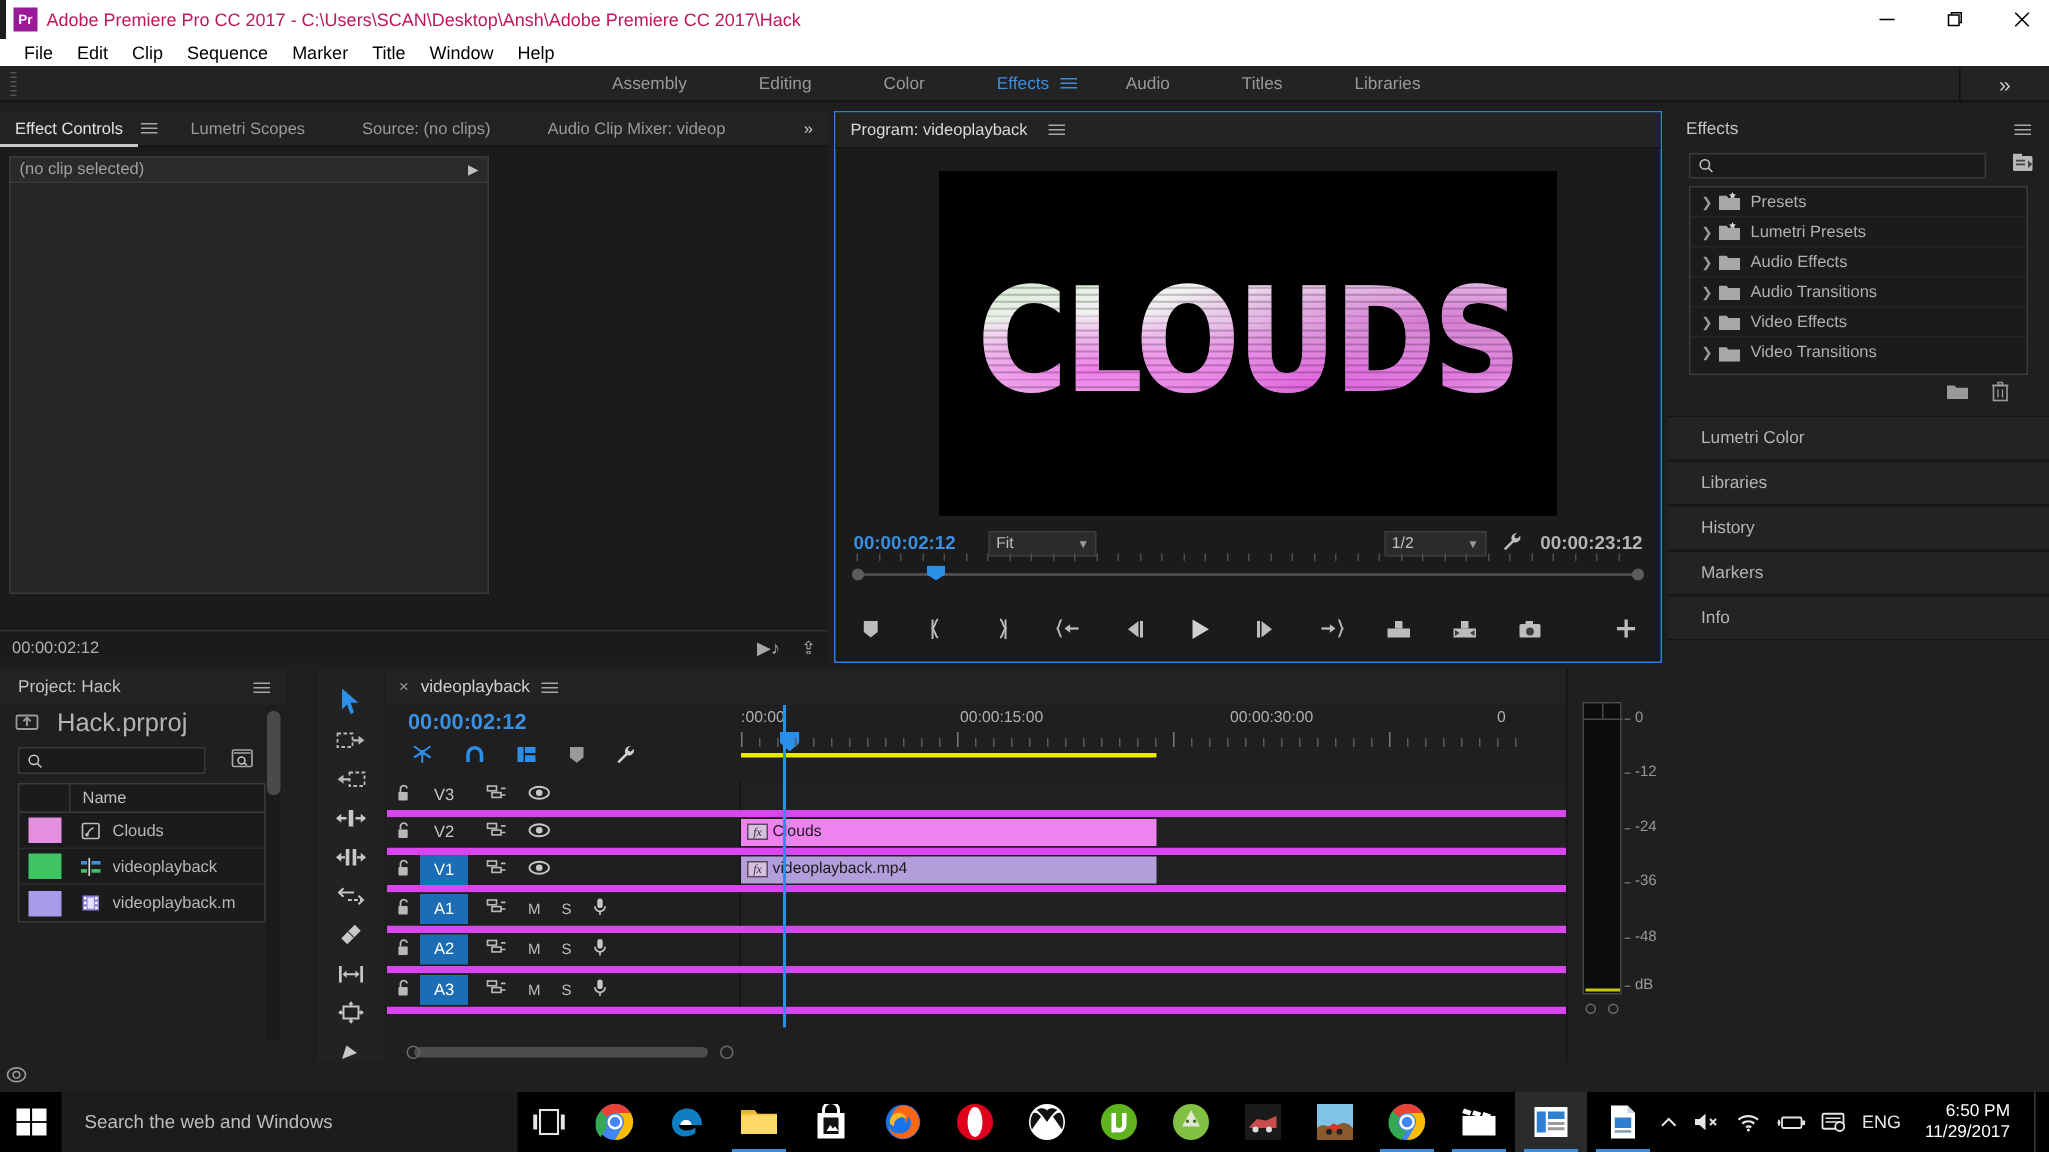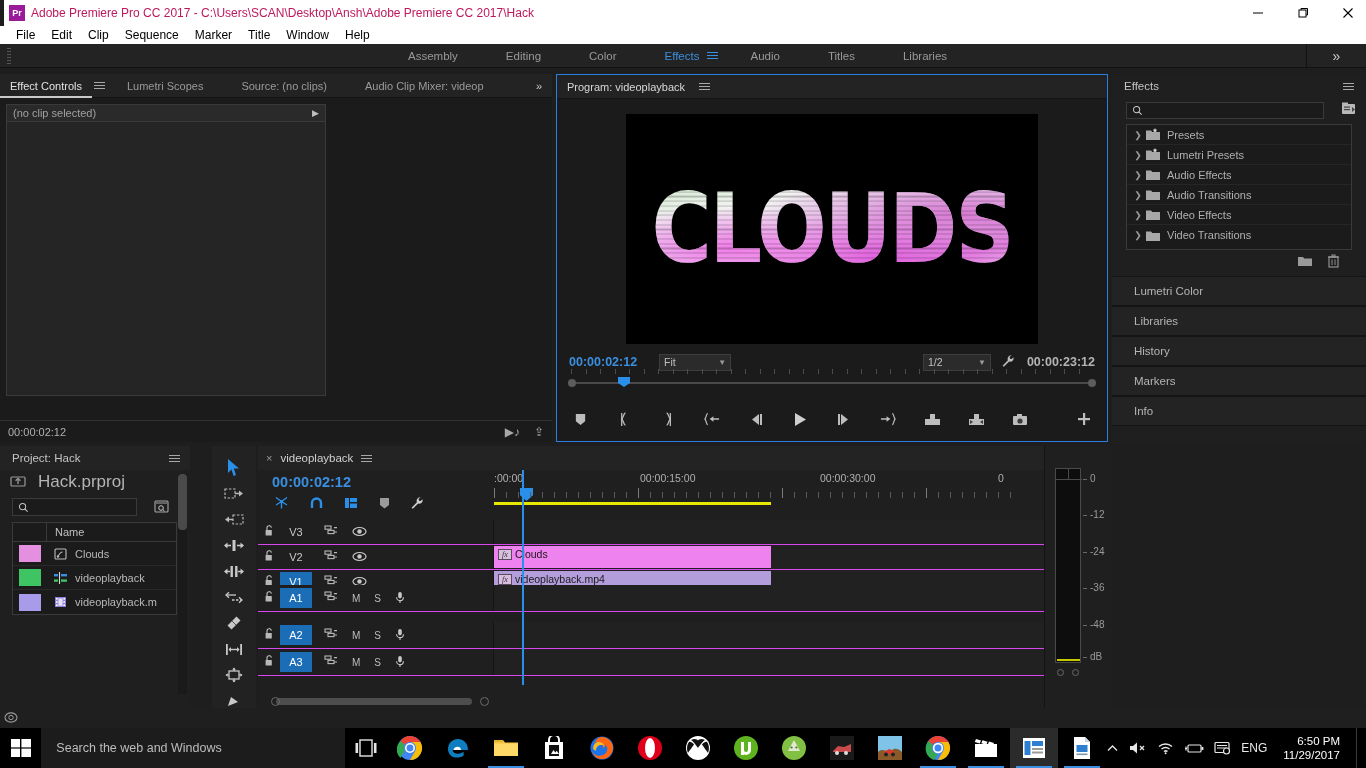--- a/index.html
+++ b/index.html
@@ -220,21 +220,21 @@
   .tl-icons { position:absolute; left:16px; top:26px; display:flex; gap:20px; align-items:center;}
   .tl-ruler { position:absolute; left:236px; top:0px; right:60px; height:50px;}
   .tl-ruler .lbl { position:absolute; top:2px; font-size:10.5px; color:#b0b0b0;}
   .tl-ruler .tick { position:absolute; top:22px; width:1px; height:6px; background:#5a5a5a;}
   .tl-ruler .tickmaj { position:absolute; top:18px; width:1px; height:10px; background:#7a7a7a;}
   .tl-ruler .wab { position:absolute; top:32px; left:0; height:3px; background:#e8e800;}
   .tl-cti-head { position:absolute; top:18px; width:13px; height:13px; background:#2a8fe8;
                  clip-path: polygon(0 0,100% 0,100% 55%,50% 100%,0 55%);}
   .tl-tracks { position:relative; height: 160px; }
   .trk { position:absolute; left:0; width:100%; display:flex; align-items:center;
-         border-bottom:1px solid #d946ef; background:#1c1c1c;}
+         border-bottom:5px solid #d946ef; background:#1c1c1c;}
   .trk .hdr { width:236px; height:100%; display:flex; align-items:center; background:#1f1f1f;
               border-right:1px solid #141414; }
   .trk .lock { width:22px; text-align:center;}
   .trk .tname { width:32px; height:20px; display:flex; align-items:center; justify-content:center;
                 font-size:11px; color:#c8c8c8; }
   .trk .tname.on { background:#1b6db5; color:#fff;}
   .trk .ticonset { display:flex; align-items:center; gap:14px; margin-left:12px;}
   .trk .lane { flex:1; height:100%; position:relative; background:#212121;}
   .clip { position:absolute; top:1px; bottom:1px; display:flex; align-items:flex-start;
           padding-top:2px; }
@@ -982,21 +982,21 @@
           </span>
         </div>
         <div class="lane">
           <div class="clip" style="left:0px;width:277px;background:#b39ddb">
             <span class="fx">fx</span>
             <span class="cname">videoplayback.mp4</span>
           </div>
         </div>
       </div>
 
-      <div class="trk" style="top:65px;height:27px">
+      <div class="trk" style="top:75px;height:27px">
         <div class="hdr">
           <span class="lock"><svg width="10" height="12" viewBox="0 0 10 12">
                 <path d="M3 5V3.3A2 2 0 0 1 7.4 2.6" fill="none" stroke="#b8b8b8" stroke-width="1.2"></path>
                 <rect x="1.6" y="5" width="6.2" height="5.6" rx="0.6" fill="#b8b8b8"></rect>
               </svg></span>
           <span class="tname on">A1</span>
           <span class="ticonset">
             <span><svg width="14" height="12" viewBox="0 0 14 12">
                   <rect x="1" y="1" width="6" height="3.2" fill="none" stroke="#b8b8b8" stroke-width="1.1"></rect>
                   <rect x="4" y="5.4" width="6" height="3.2" fill="none" stroke="#b8b8b8" stroke-width="1.1"></rect>

